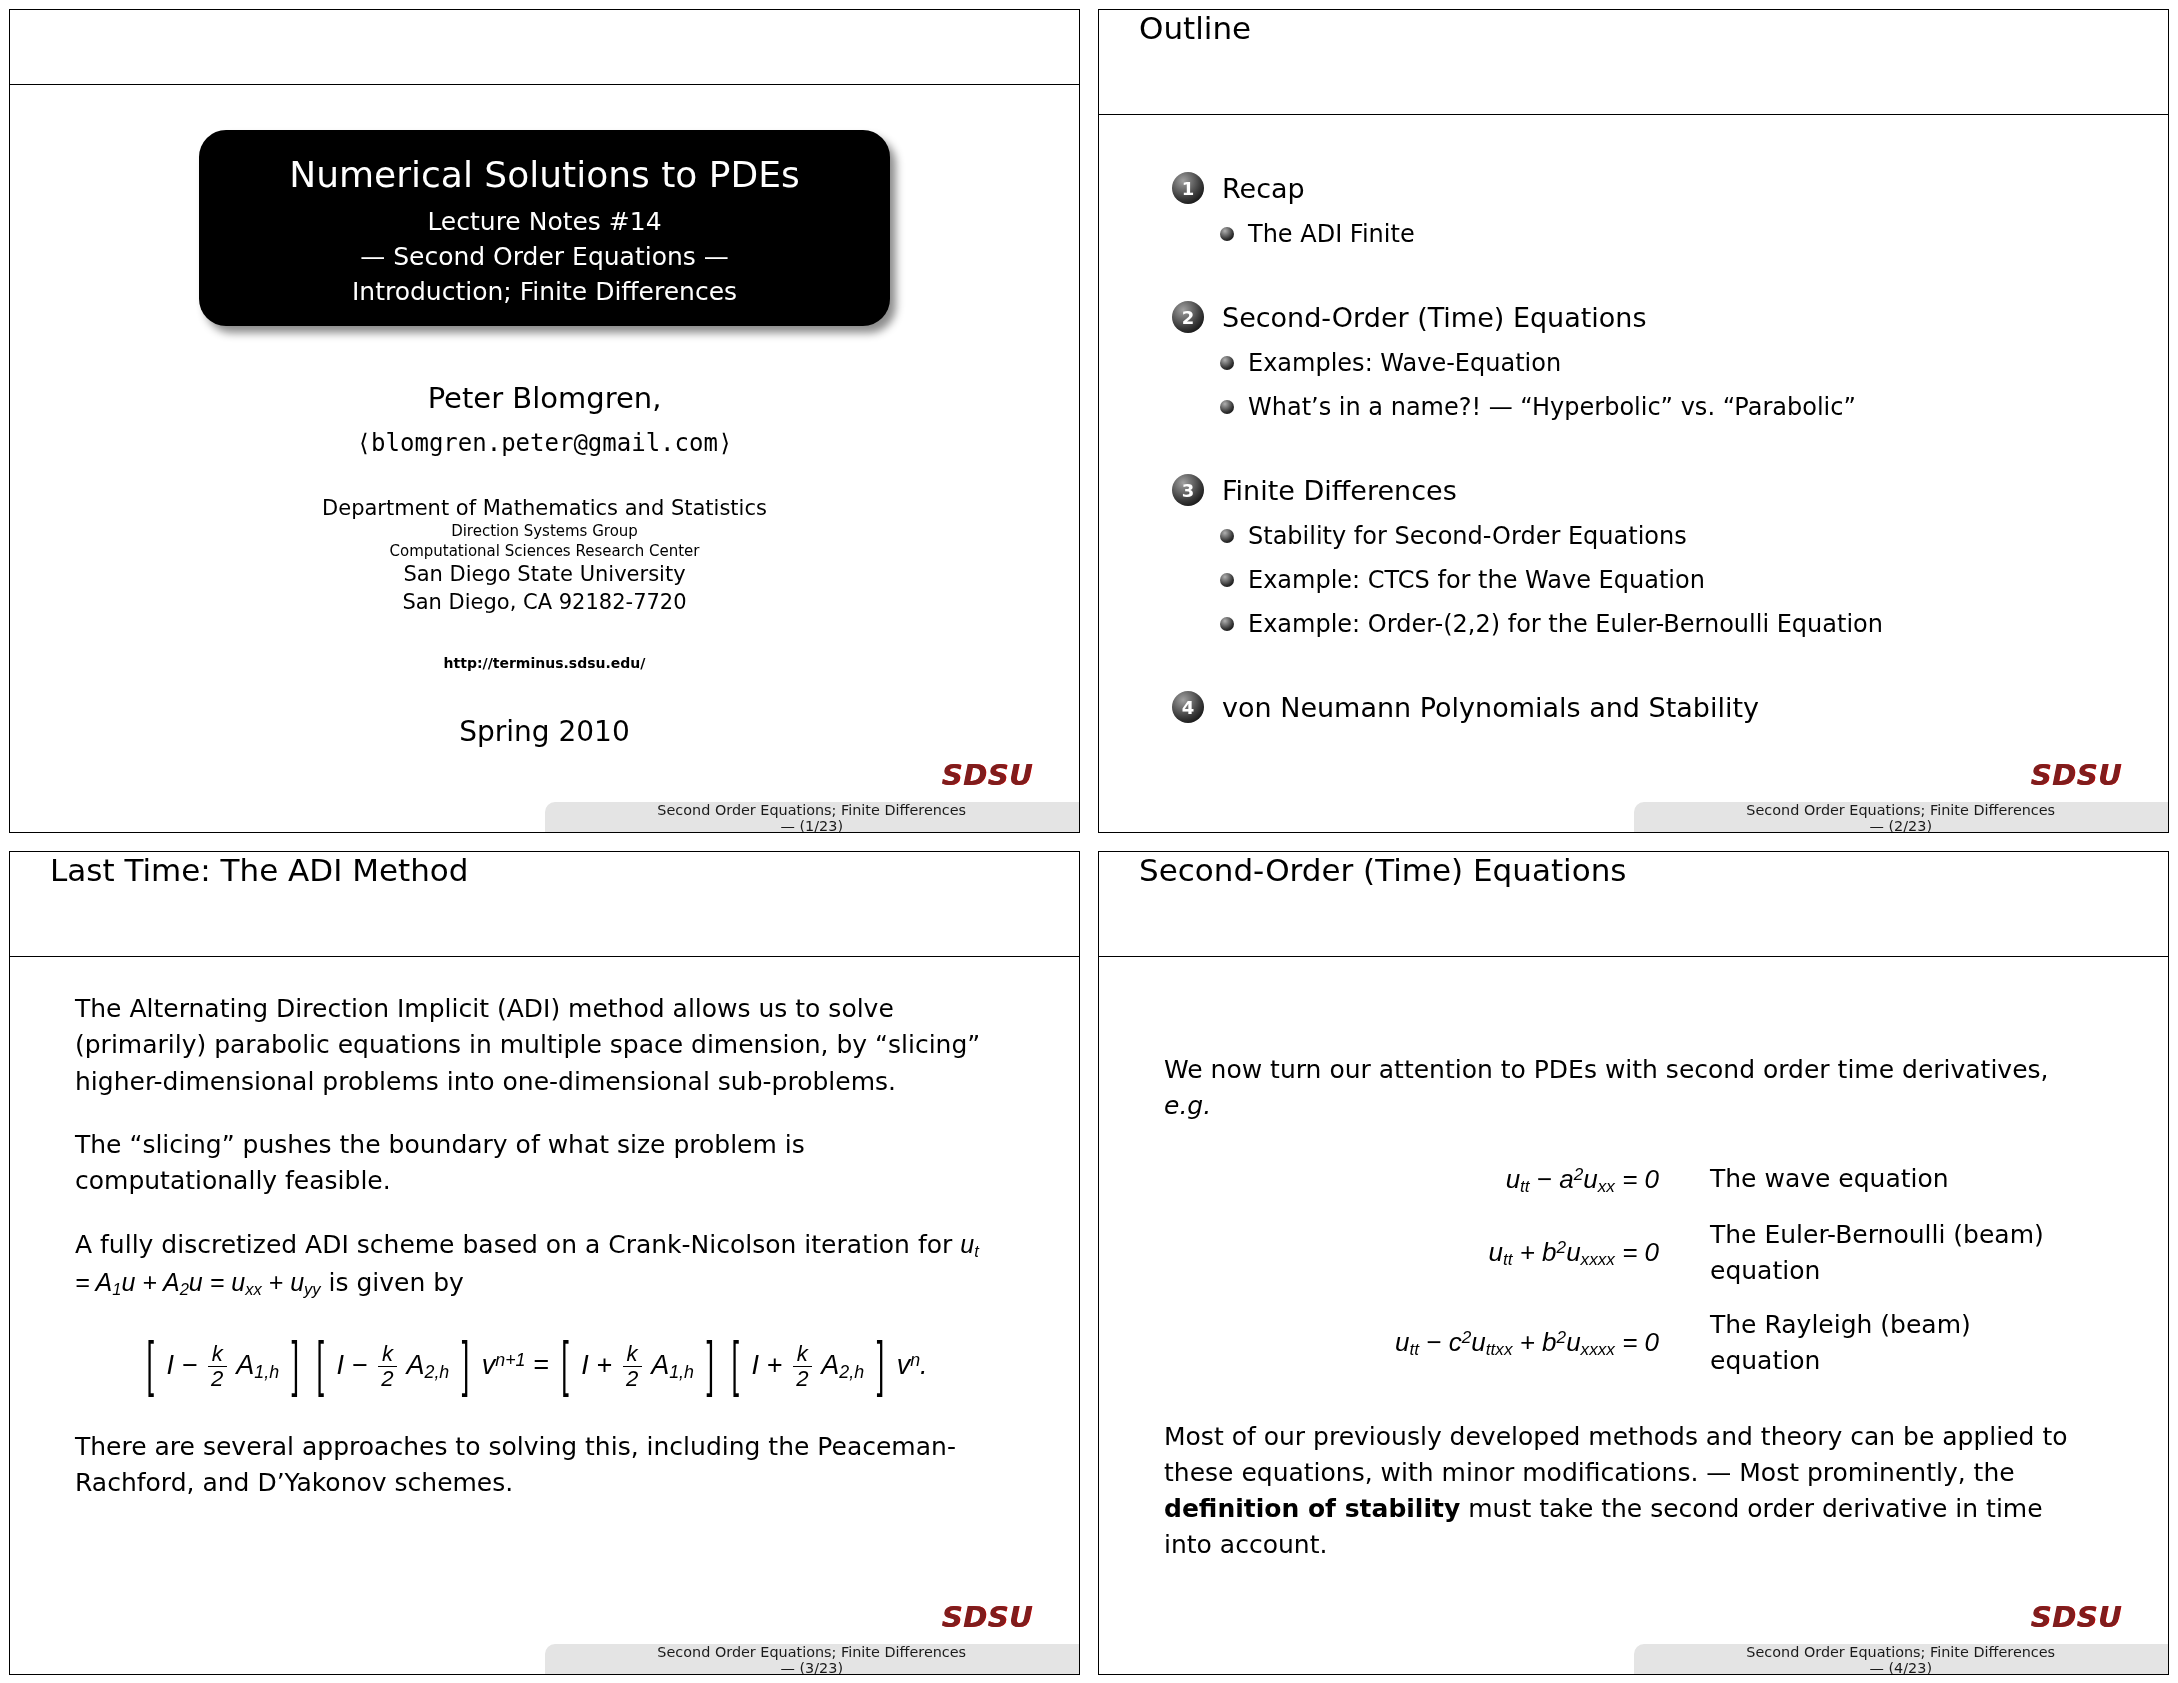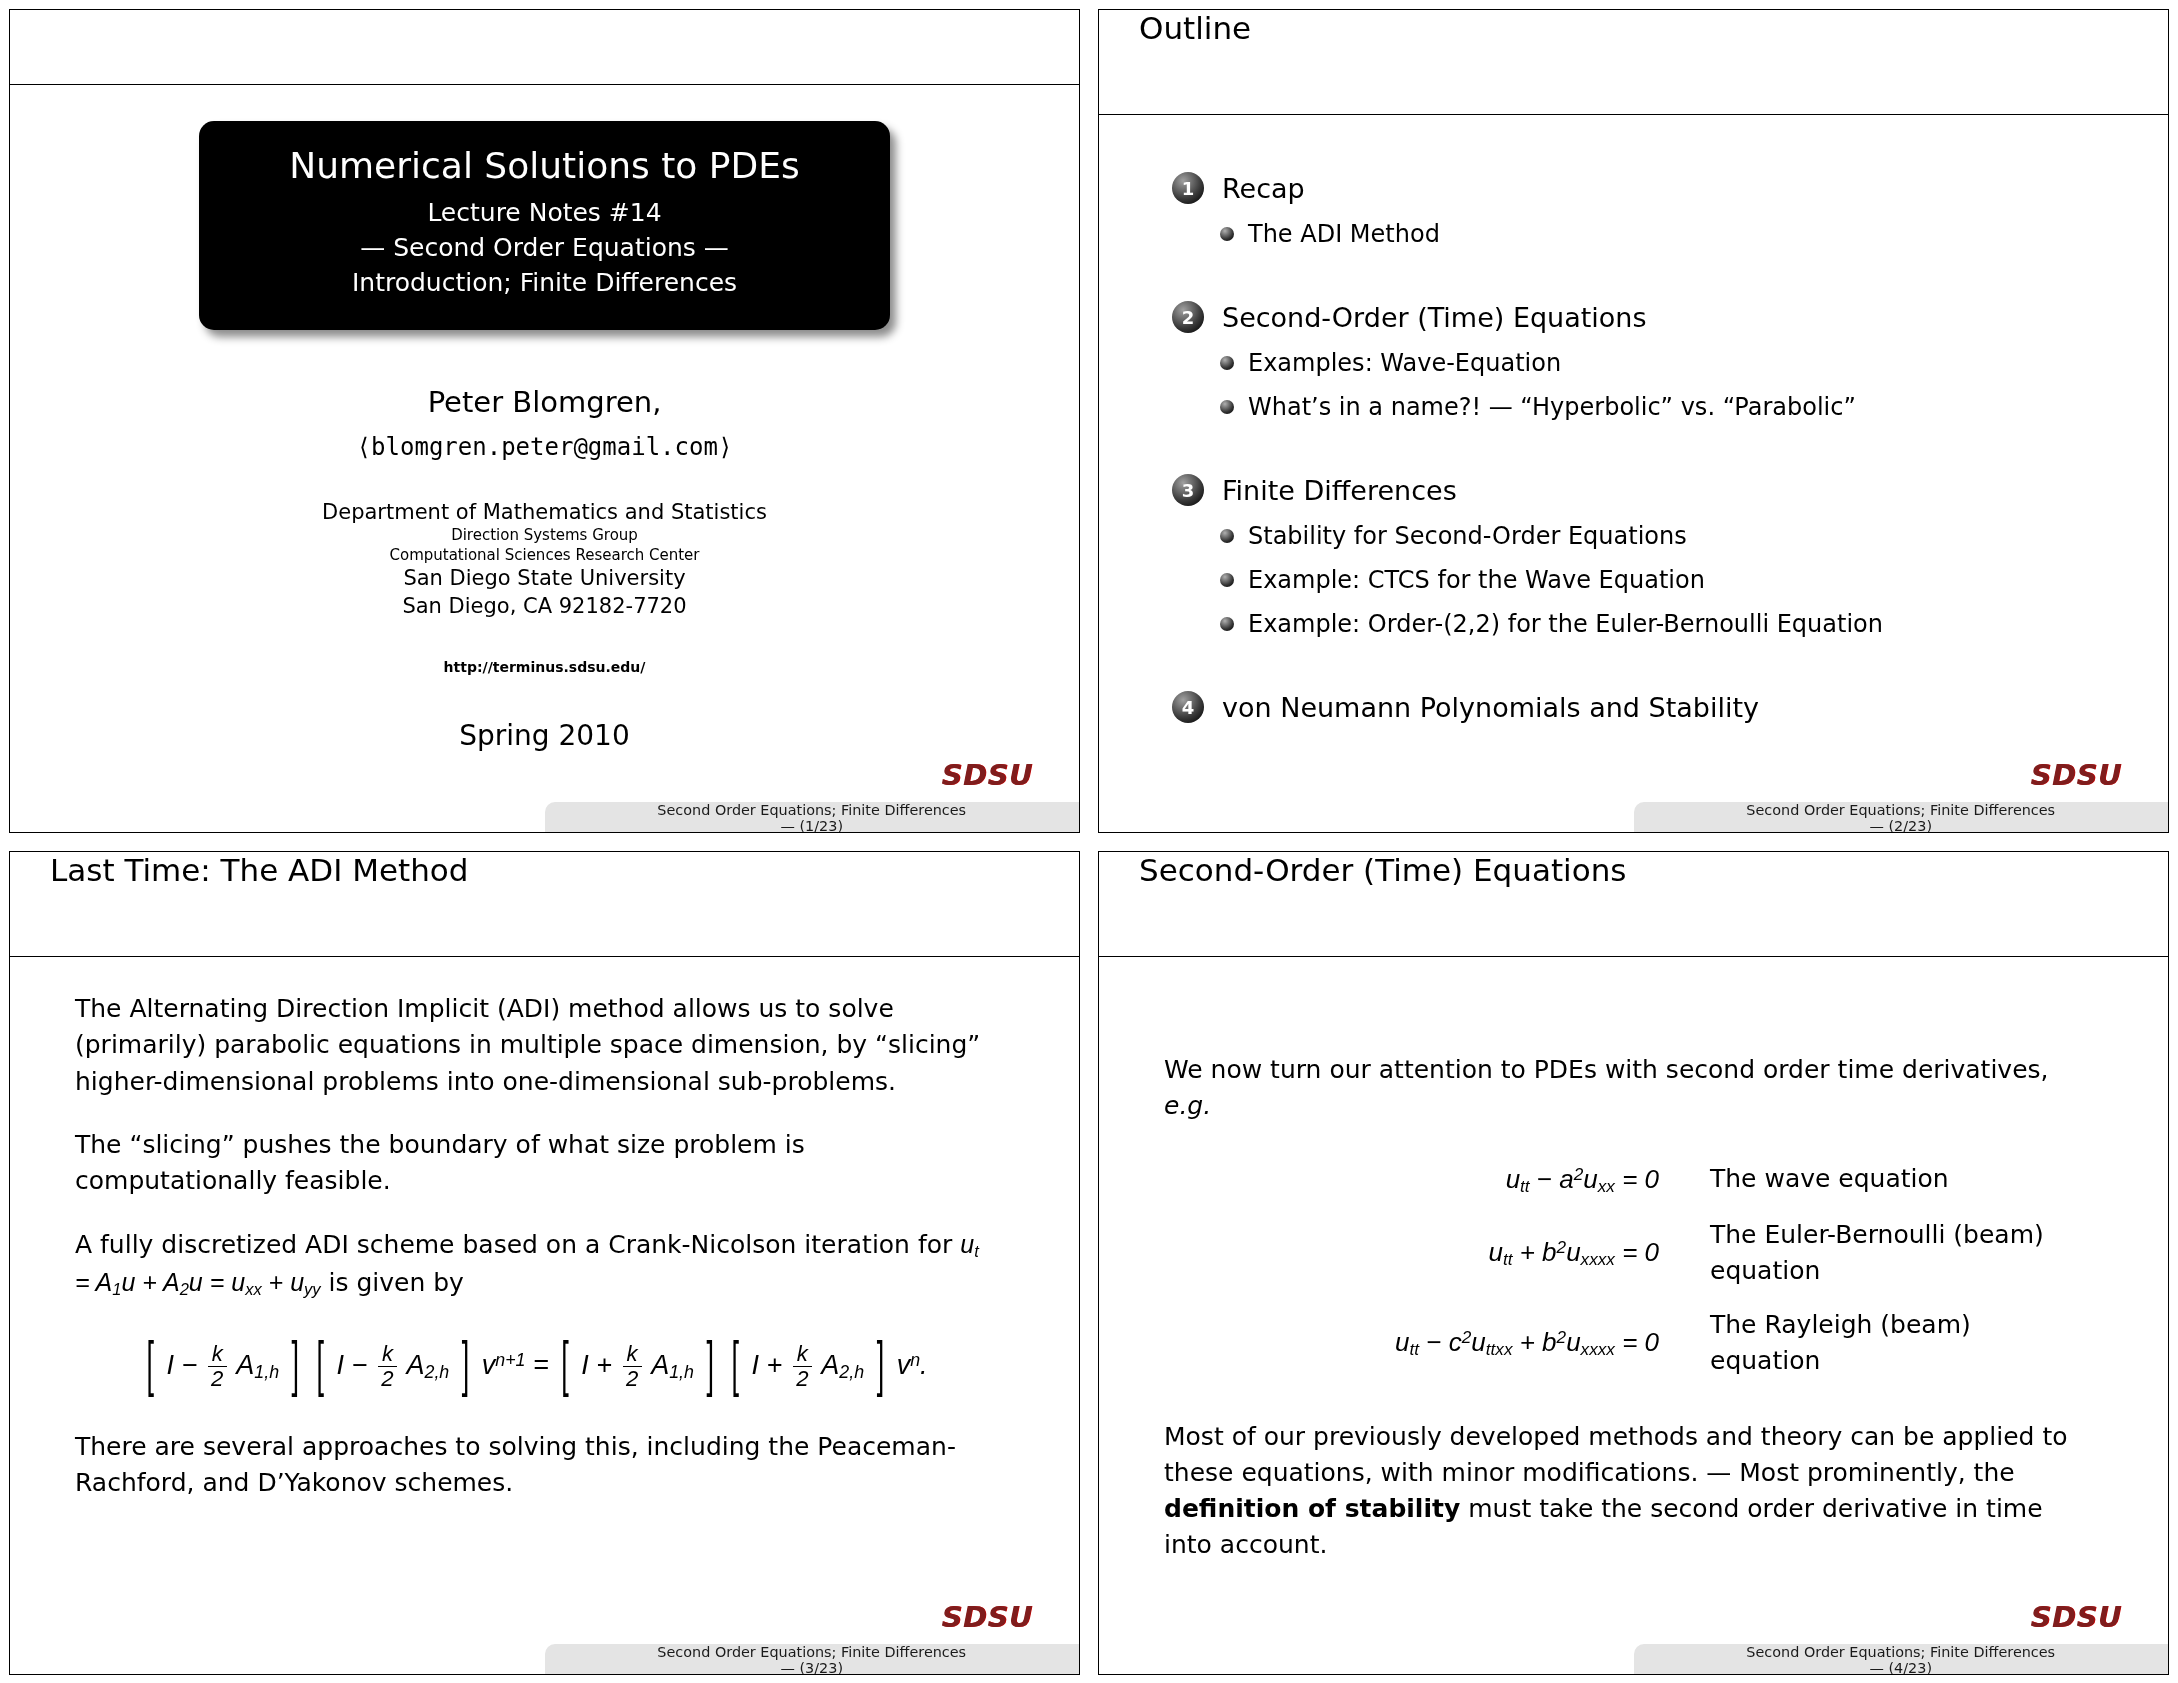--- a/index.html
+++ b/index.html
@@ -18,22 +18,22 @@
          display:flex;align-items:center;justify-content:space-between;padding:0 16px;
          font-size:14.4px;box-sizing:border-box;border-top-left-radius:10px;color:#1a1a1a;flex-direction:column;}
 
   
   .sdsu{position:absolute;right:46px;bottom:40px;color:#7f1d1d;font-style:italic;
         font-weight:800;font-size:29px;letter-spacing:0.5px;
         text-shadow:0.6px 0 #d40000;}
 
   
   .title-col{position:absolute;top:111px;left:0;right:0;text-align:center;}
-  .title-box{margin:0 auto;width:663px;background:#000;color:#fff;border-radius:15px;
-             padding:20px 14px 27px;box-shadow:6px 7px 9px rgba(0,0,0,.45);}
+  .title-box{margin:9px auto;width:663px;background:#000;color:#fff;border-radius:27px;
+             padding:20px 14px 14px;box-shadow:6px 7px 9px rgba(0,0,0,.45);}
   .tb-title{font-size:36px;margin:4px 0 12px;}
   .tb-sub{font-size:25px;margin:6px 0;}
   .author{font-size:29px;margin-top:55px;}
   .email{font-family:"DejaVu Sans Mono","Liberation Mono",monospace;font-size:24px;margin-top:14px;}
   .aff{margin-top:38px;line-height:1.3;}
   .aff-l{font-size:21px;}
   .aff-s{font-size:15px;}
   .url{font-size:14px;font-weight:bold;margin-top:39px;}
   .term{font-size:28px;margin-top:44px;}
 
@@ -116,21 +116,21 @@
     </div>
 
     <div class="obody">
 
       <div class="oitem first">
         <span class="ball">1</span>
         <span>Recap</span>
       </div>
       <div class="osub">
         <span class="dot"></span>
-        <span>The ADI Method</span>
+        <span>The ADI Finite</span>
       </div>
 
       <div class="oitem">
         <span class="ball">2</span>
         <span>Second-Order (Time) Equations</span>
       </div>
       <div class="osub">
         <span class="dot"></span>
         <span>Examples: Wave-Equation</span>
       </div>

